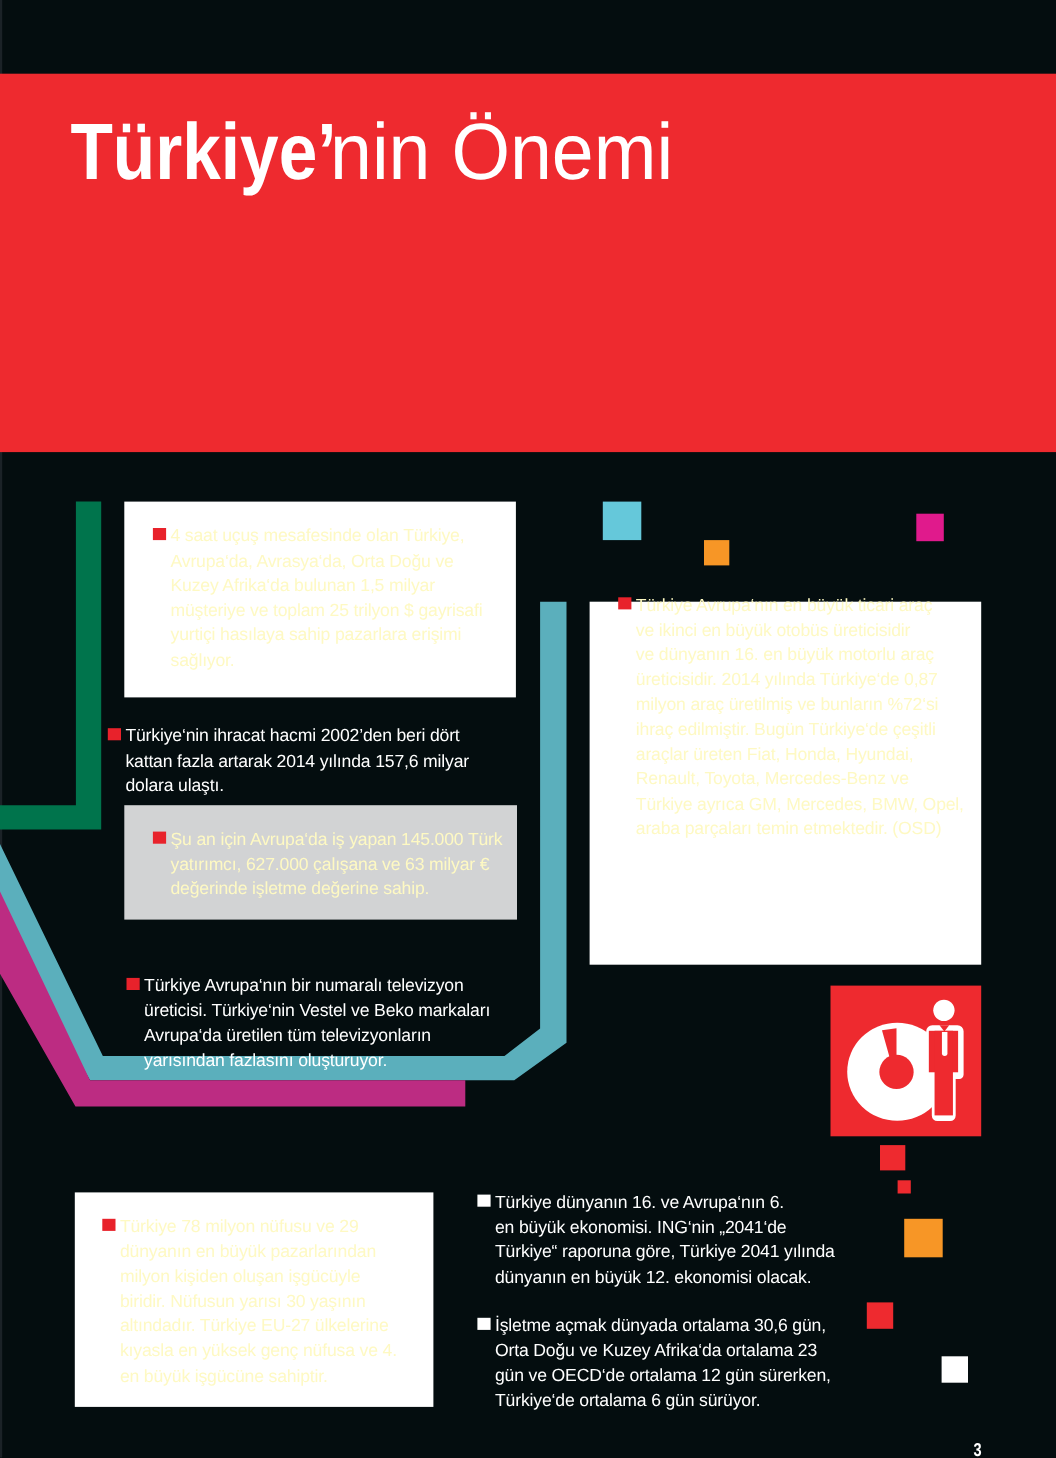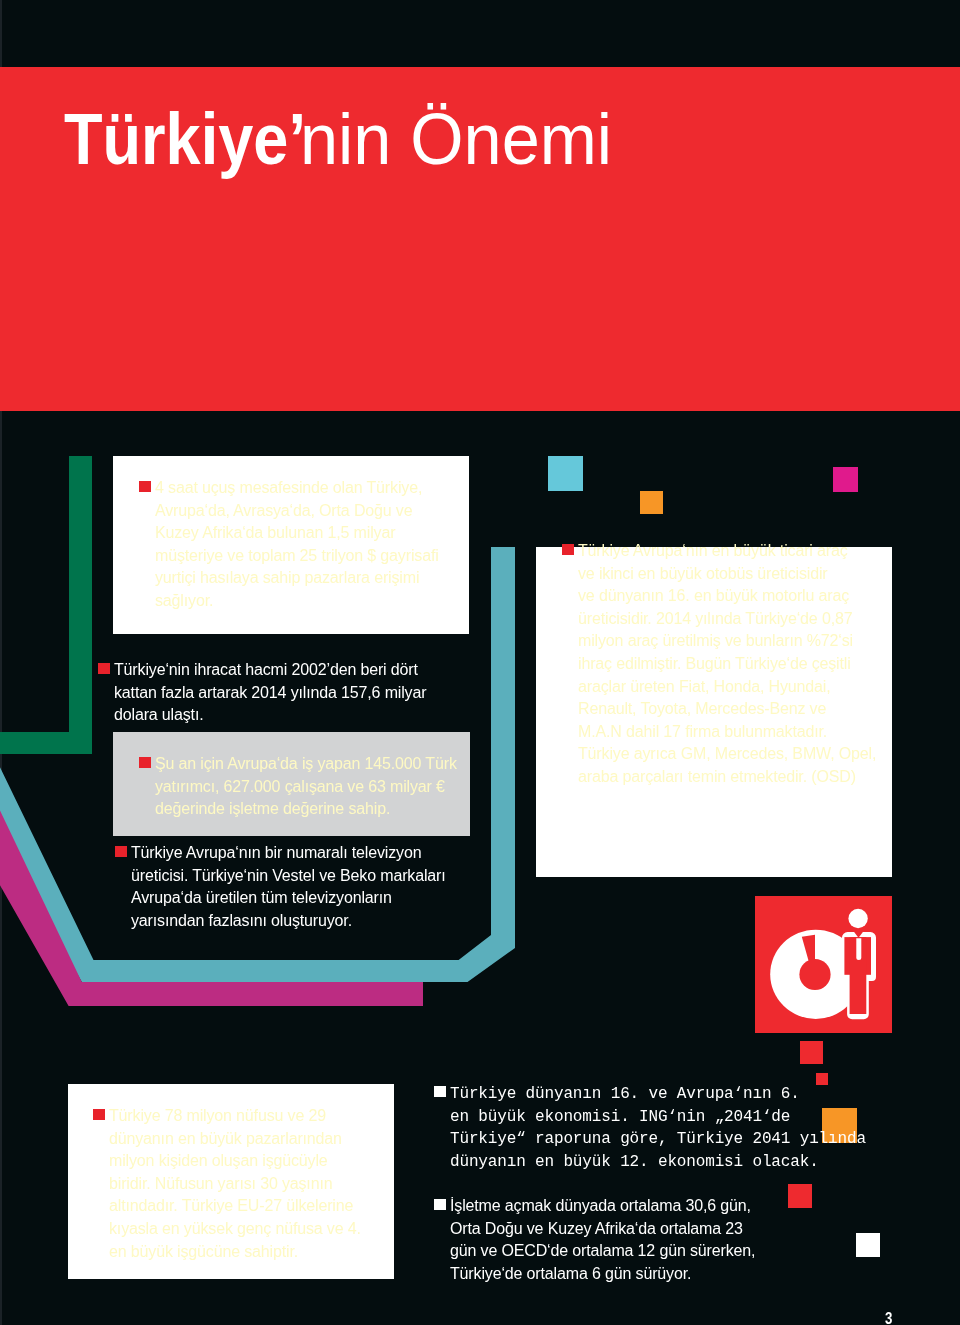--- a/index.html
+++ b/index.html
@@ -104,49 +104,48 @@
   <div class="tb on-dark" style="left:114px;top:649px;margin-top:10px;">
       <span class="ln"><span class="bul" style="background: rgb(232, 34, 43);"></span>Türkiye‘nin ihracat hacmi 2002’den beri dört</span>
       <span class="ln">kattan fazla artarak 2014 yılında 157,6 milyar</span>
       <span class="ln">dolara ulaştı.</span>
     </div>
   <div class="tb on-light" style="left:155px;top:753px;">
       <span class="ln"><span class="bul" style="background: rgb(232, 34, 43);"></span>Şu an için Avrupa‘da iş yapan 145.000 Türk</span>
       <span class="ln">yatırımcı, 627.000 çalışana ve 63 milyar €</span>
       <span class="ln">değerinde işletme değerine sahip.</span>
     </div>
-  <div class="tb on-dark" style="left:131px;top:842px;">
+  <div class="tb on-dark" style="left:131px;top:886px;">
       <span class="ln"><span class="bul" style="background: rgb(232, 34, 43);"></span>Türkiye Avrupa‘nın bir numaralı televizyon</span>
       <span class="ln">üreticisi. Türkiye‘nin Vestel ve Beko markaları</span>
       <span class="ln">Avrupa‘da üretilen tüm televizyonların</span>
       <span class="ln">yarısından fazlasını oluşturuyor.</span>
     </div>
   <div class="tb on-light" style="left:578px;top:540px;">
       <span class="ln"><span class="bul" style="background: rgb(232, 34, 43);"></span>Türkiye Avrupa‘nın en büyük ticari araç</span>
       <span class="ln">ve ikinci en büyük otobüs üreticisidir</span>
       <span class="ln">ve dünyanın 16. en büyük motorlu araç</span>
       <span class="ln">üreticisidir. 2014 yılında Türkiye‘de 0,87</span>
       <span class="ln">milyon araç üretilmiş ve bunların %72‘si</span>
       <span class="ln">ihraç edilmiştir. Bugün Türkiye‘de çeşitli</span>
       <span class="ln">araçlar üreten Fiat, Honda, Hyundai,</span>
       <span class="ln">Renault, Toyota, Mercedes-Benz ve</span>
-      <span class="ln">M.A.N dahil 17 firma bulunmaktadır.</span>
       <span class="ln">Türkiye ayrıca GM, Mercedes, BMW, Opel,</span>
       <span class="ln">araba parçaları temin etmektedir. (OSD)</span>
     </div>
   <div class="tb on-light" style="left:109px;top:1105px;">
       <span class="ln"><span class="bul" style="background: rgb(232, 34, 43);"></span>Türkiye 78 milyon nüfusu ve 29</span>
       <span class="ln">dünyanın en büyük pazarlarından</span>
       <span class="ln">milyon kişiden oluşan işgücüyle</span>
       <span class="ln">biridir. Nüfusun yarısı 30 yaşının</span>
       <span class="ln">altındadır. Türkiye EU-27 ülkelerine</span>
       <span class="ln">kıyasla en yüksek genç nüfusa ve 4.</span>
       <span class="ln">en büyük işgücüne sahiptir.</span>
     </div>
-  <div class="tb on-dark" style="left:450px;top:1083px;font-family:Liberation Mono, monospace;">
+  <div class="tb on-dark" style="left:450px;top:1083px;">
       <span class="ln"><span class="bul" style="background: rgb(255, 255, 255);"></span>Türkiye dünyanın 16. ve Avrupa‘nın 6.</span>
       <span class="ln">en büyük ekonomisi. ING‘nin „2041‘de</span>
       <span class="ln">Türkiye“ raporuna göre, Türkiye 2041 yılında</span>
       <span class="ln">dünyanın en büyük 12. ekonomisi olacak.</span>
     </div>
   <div class="tb on-dark" style="left:450px;top:1195px;">
       <span class="ln"><span class="bul" style="background: rgb(255, 255, 255);"></span>İşletme açmak dünyada ortalama 30,6 gün,</span>
       <span class="ln">Orta Doğu ve Kuzey Afrika‘da ortalama 23</span>
       <span class="ln">gün ve OECD‘de ortalama 12 gün sürerken,</span>
       <span class="ln">Türkiye‘de ortalama 6 gün sürüyor.</span>

